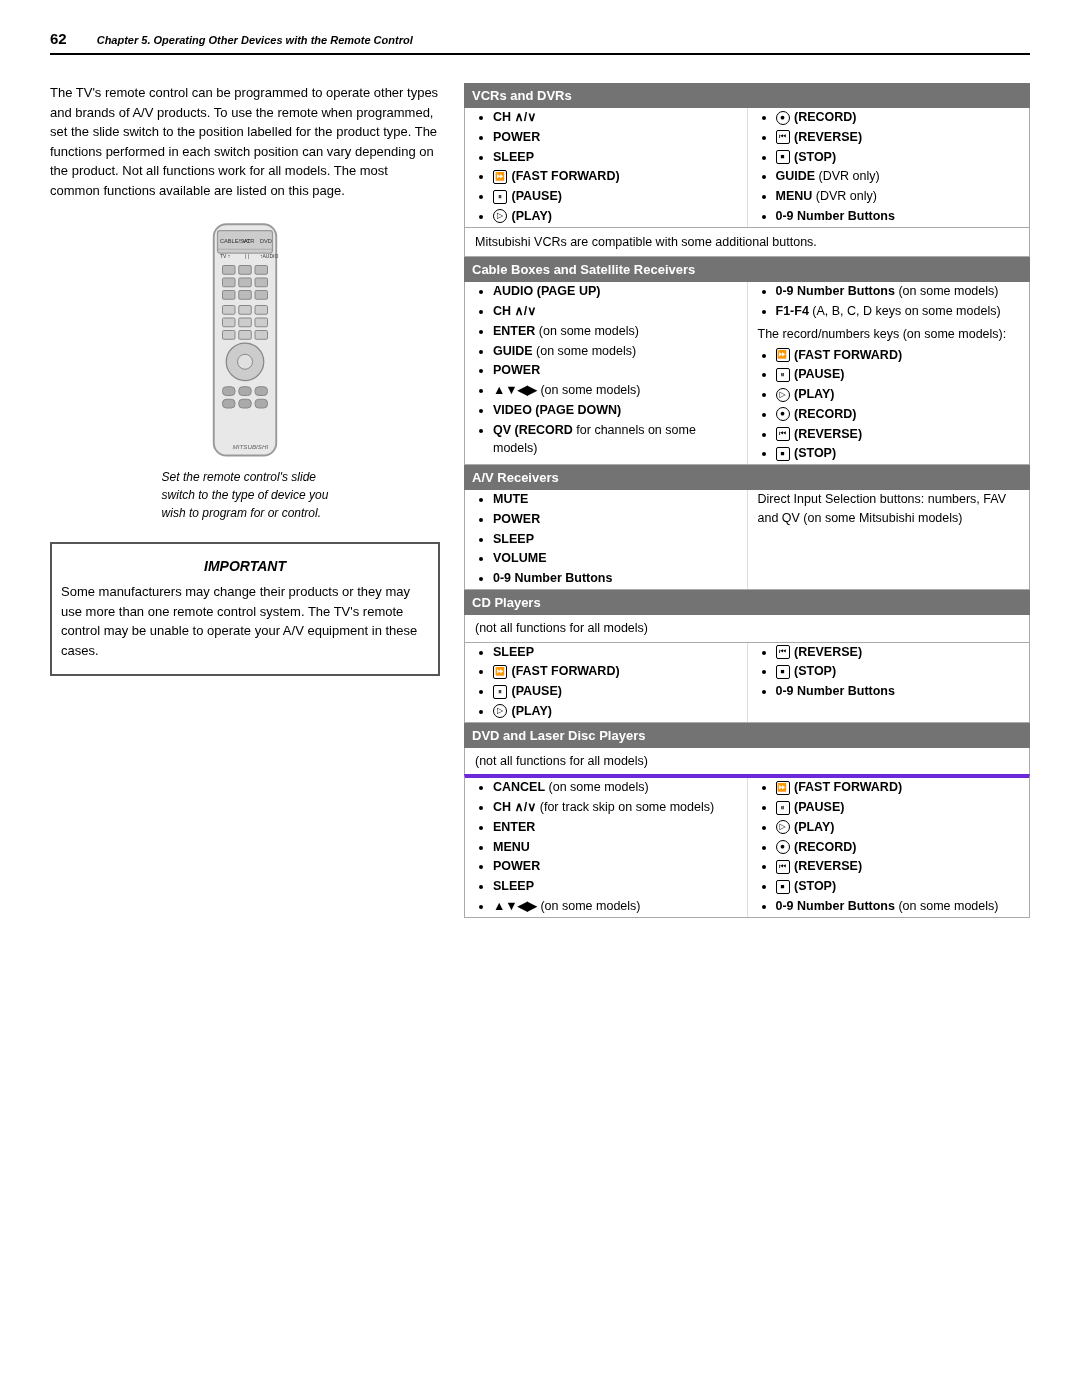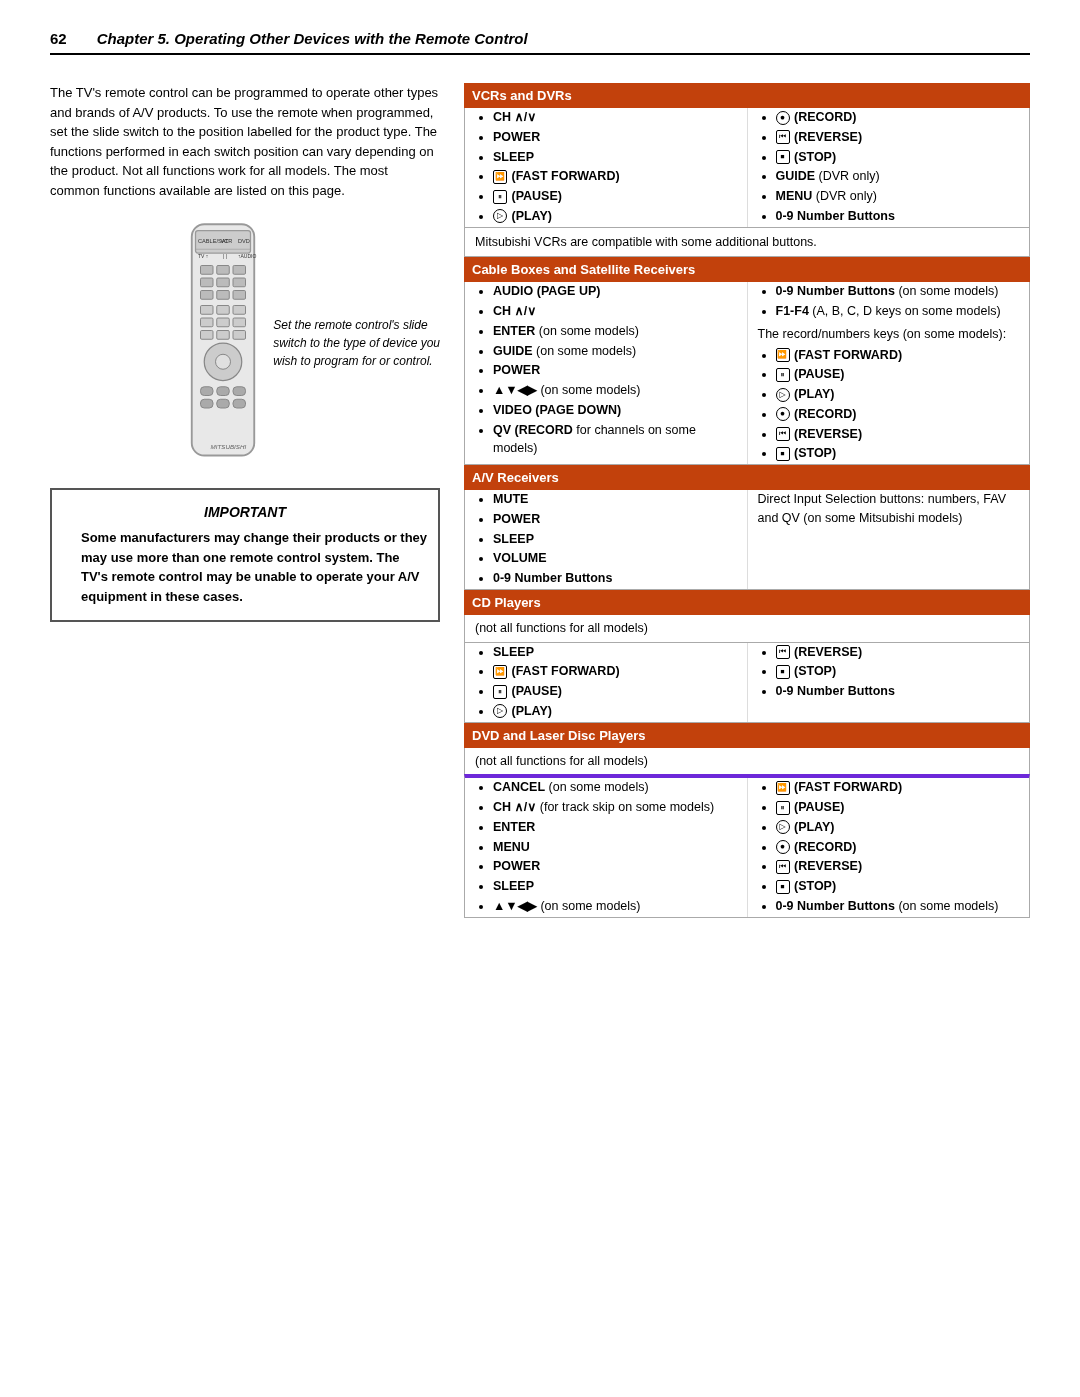--- a/index.html
+++ b/index.html
@@ -25,21 +25,21 @@
       border-bottom: 2px solid #000;
       padding-bottom: 6px;
       margin-bottom: 28px;
     }
     .page-number {
       font-size: 15px;
       font-weight: bold;
       margin-right: 30px;
     }
     .page-title-header {
-      font-size: 15px;
+      font-size: 11px;
       font-style: italic;
       font-weight: bold;
     }
     
     .content-area {
       display: flex;
       gap: 24px;
     }
     .left-col {
       width: 390px;
@@ -57,23 +57,23 @@
       line-height: 1.2;
     }
     .body-text {
       font-size: 13px;
       line-height: 1.5;
       margin-bottom: 18px;
     }
     
     .remote-image-area {
       display: flex;
+      flex-direction: column;
       align-items: center;
       margin-bottom: 20px;
-      justify-content: flex-end;
     }
     .remote-caption {
       font-size: 12px;
       font-style: italic;
       text-align: left;
       line-height: 1.5;
     }
     
     .important-box {
       border: 2px solid #555;
@@ -83,26 +83,25 @@
     }
     .important-title {
       font-size: 14px;
       font-style: italic;
       font-weight: bold;
       text-align: center;
       margin-bottom: 8px;
     }
     .important-text {
       font-size: 13px;
-      font-weight: bold;
-      line-height: 1.5;
-      margin-left: 20px;
+      font-weight: normal;
+      line-height: 1.5;
     }
     .table-header {
-      background: #c2410c;
+      background: #737373;
       color: #fff;
       font-weight: bold;
       font-size: 13px;
       padding: 5px 8px;
     }
     .table-body {
       border: 1px solid #aaa;
       border-top: none;
     }
     .table-row {

